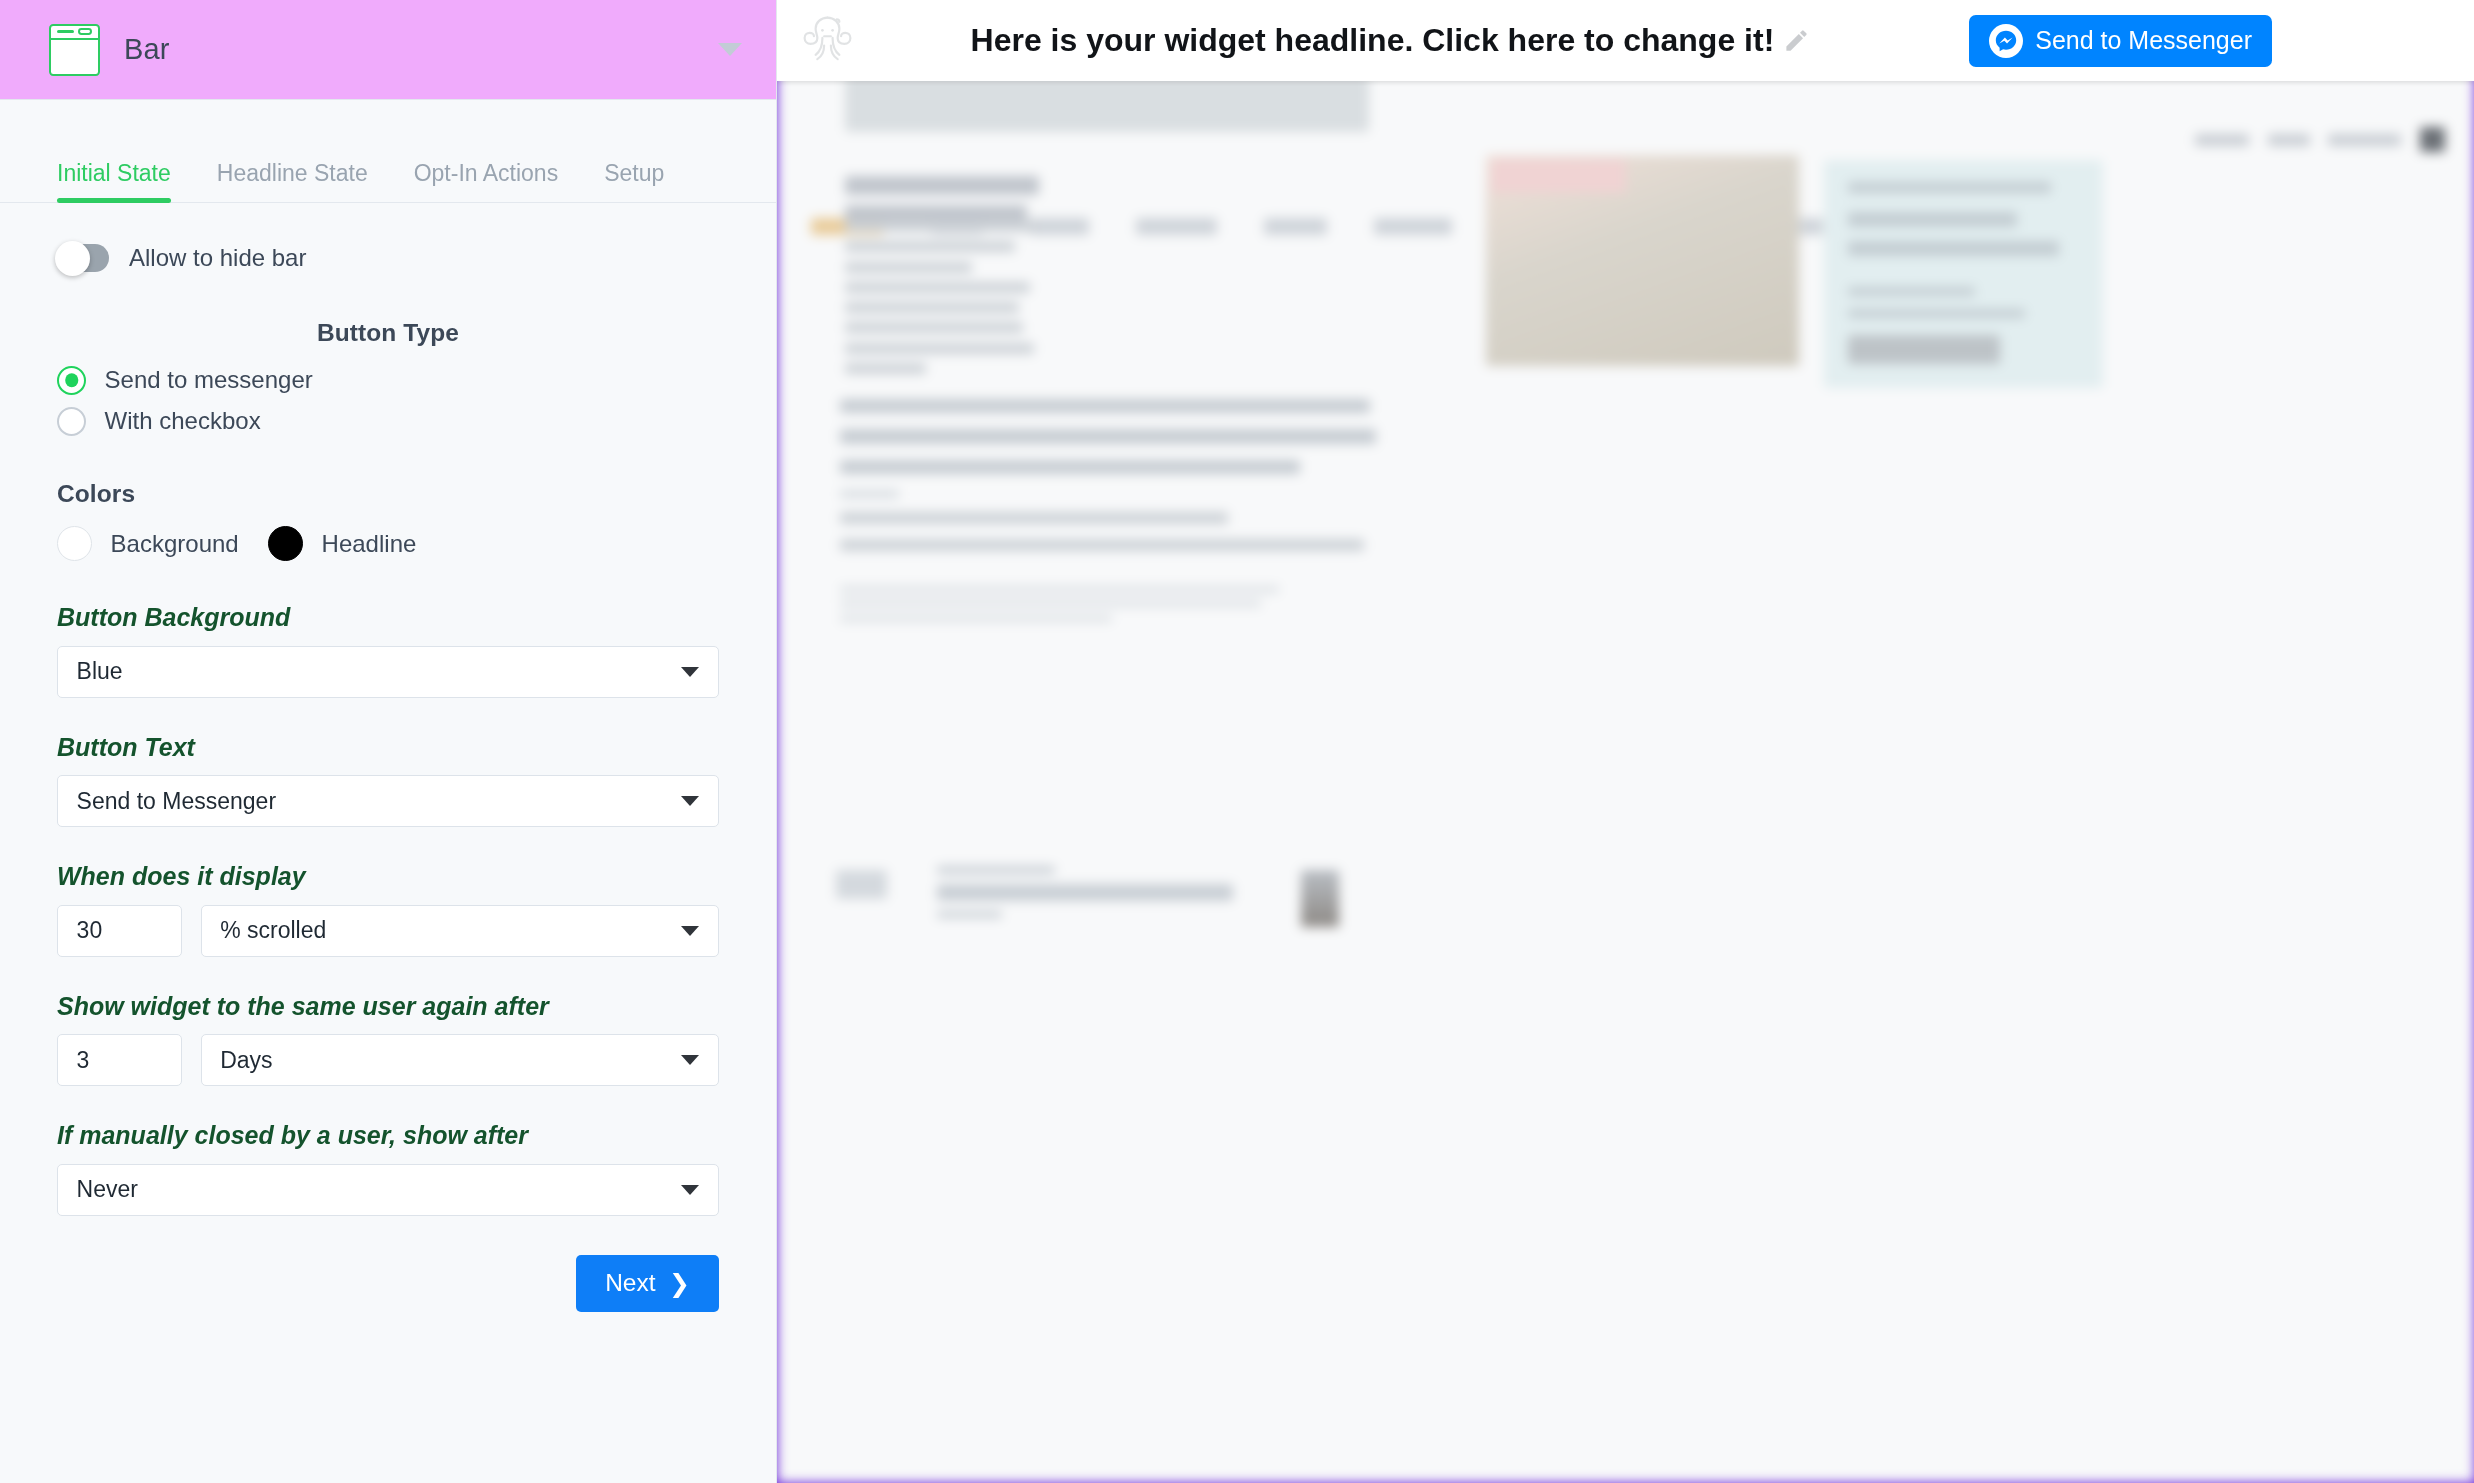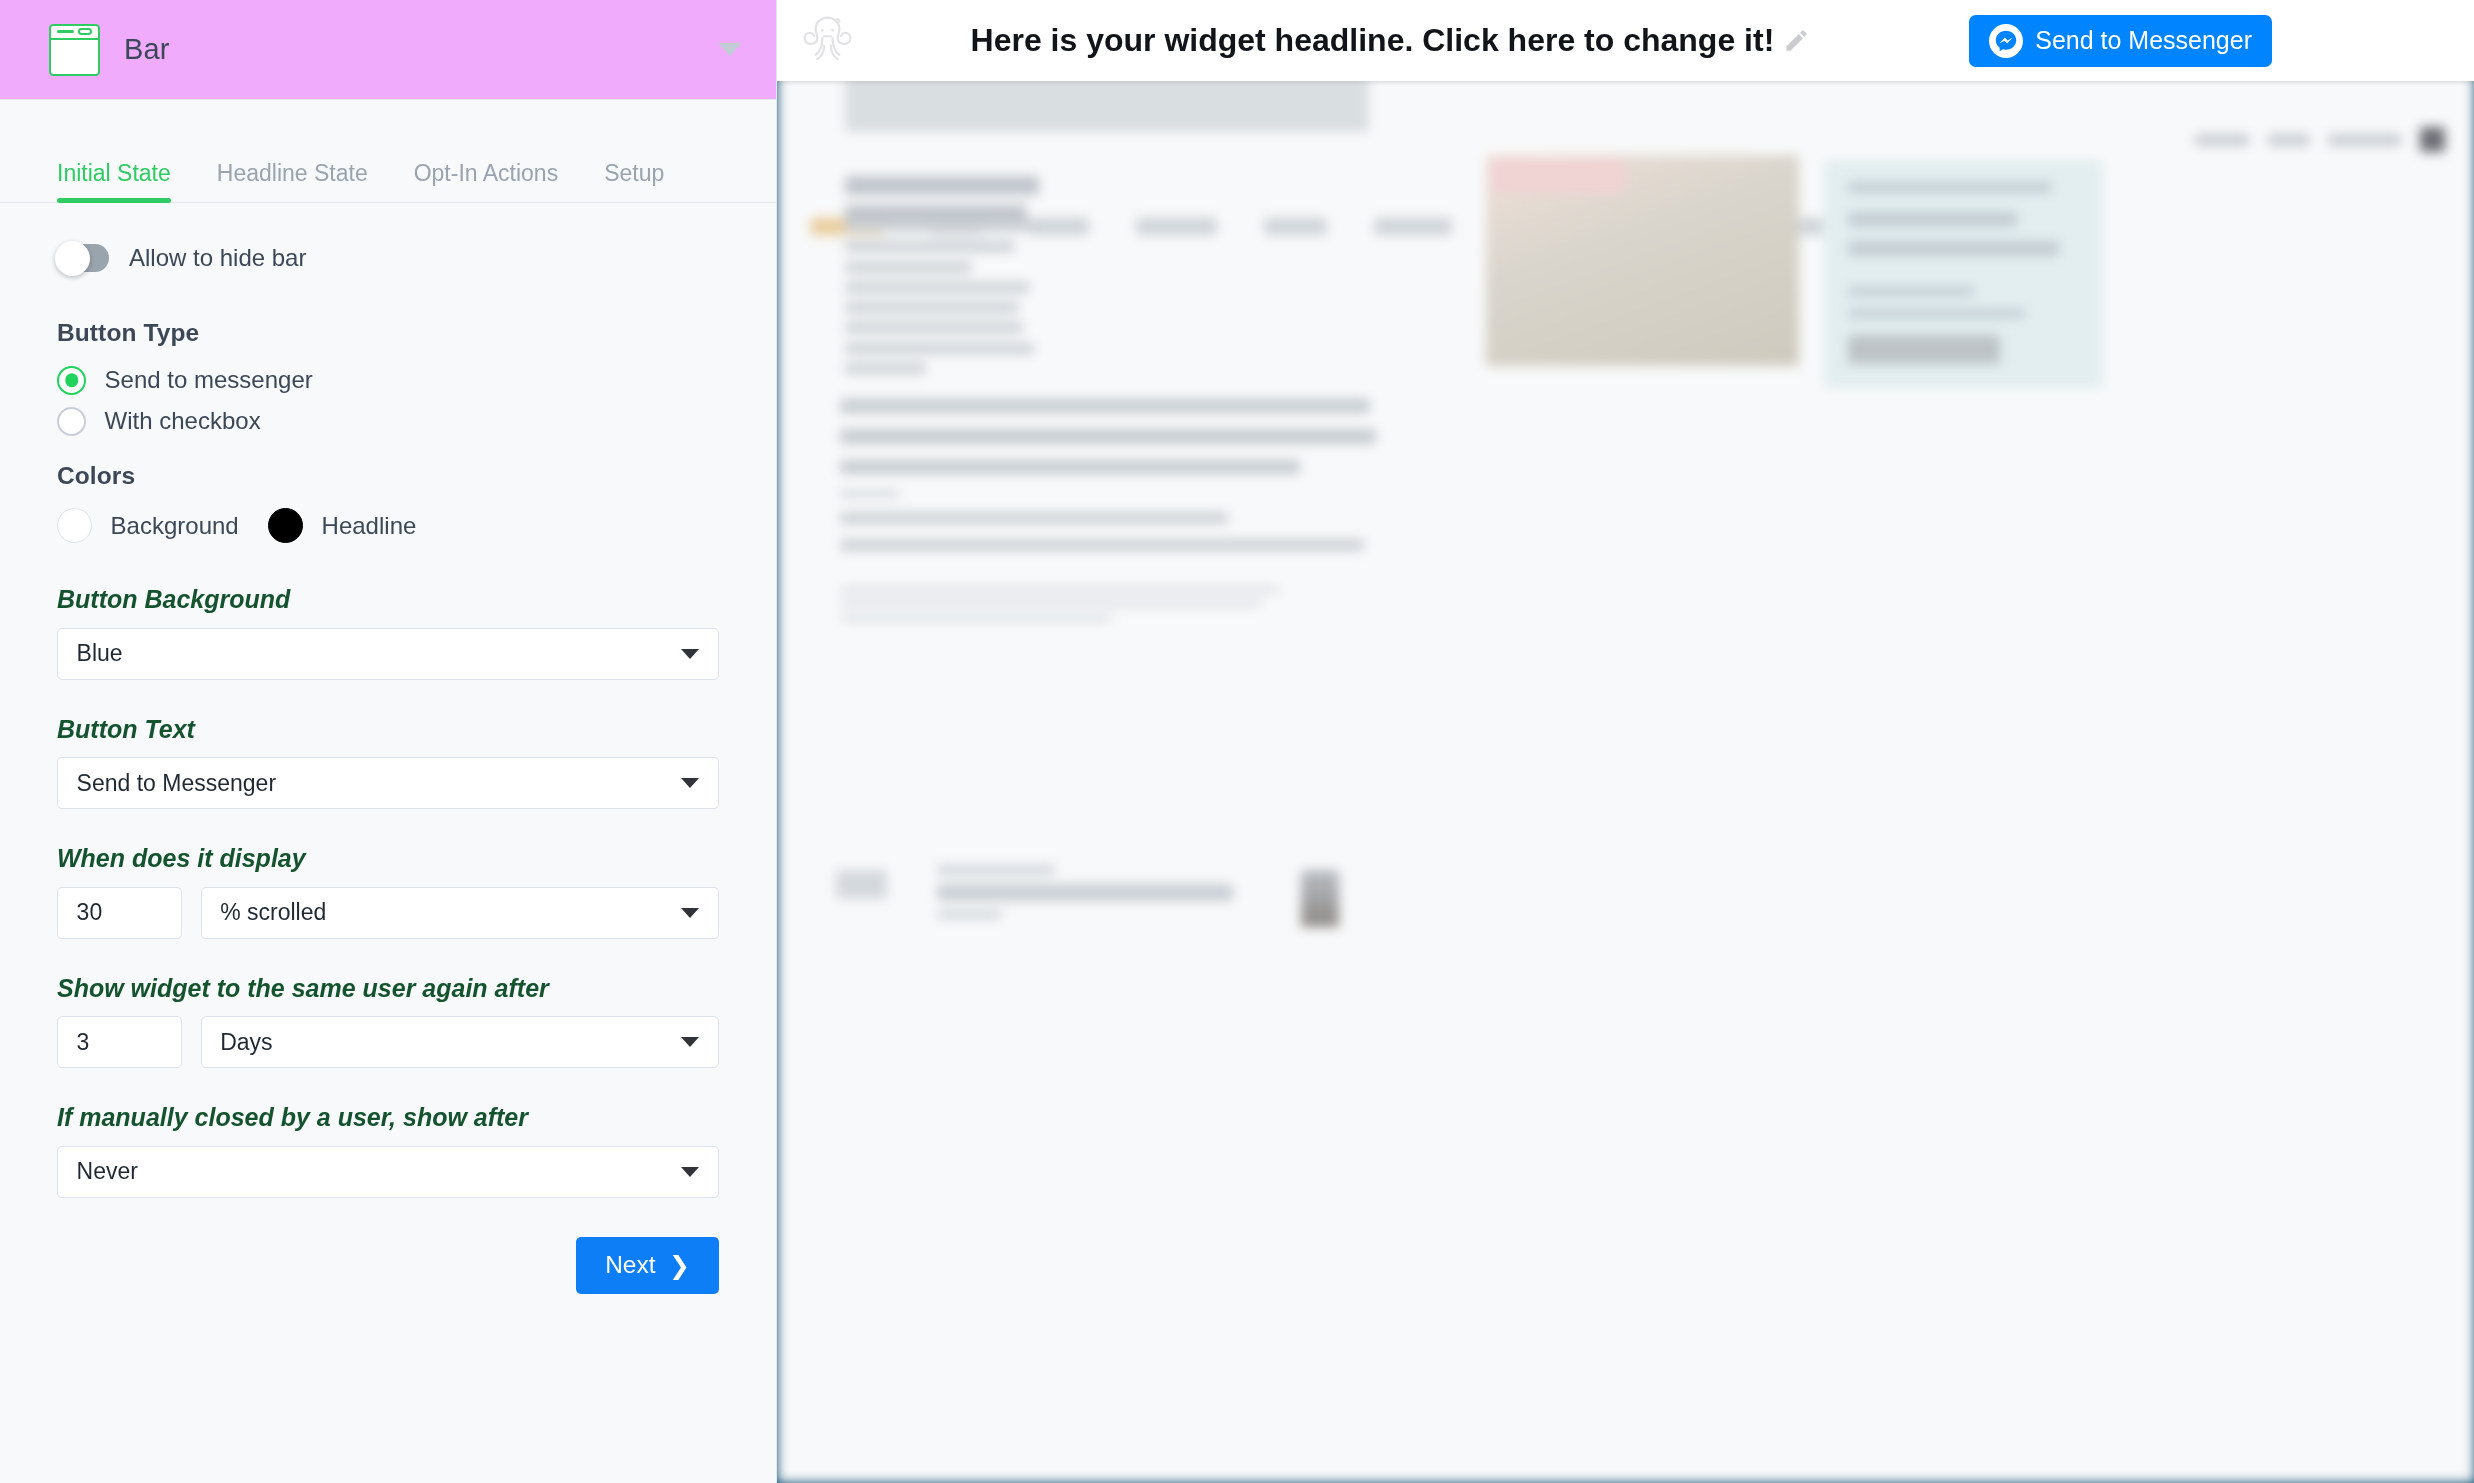--- a/index.html
+++ b/index.html
@@ -97,21 +97,21 @@
     position: relative;
   }
   .radio.checked { border-color: #1fd35c; }
   .radio.checked::after {
     content: ""; position: absolute; left: 50%; top: 50%;
     transform: translate(-50%,-50%);
     width: 13.5px; height: 13.5px; border-radius: 50%; background: #1fd35c;
   }
   .radio-row .lbl { font-size: 24px; color: #3c4858; }
 
-  #button-type { margin-bottom: 26px; }
+  #button-type { margin-bottom: 44px; text-align: center; }
   #colors-group { margin-bottom: 42px; }
   .color-row { display: flex; align-items: center; gap: 0; }
   .color-item { display: flex; align-items: center; cursor: pointer; }
   .swatch {
     width: 35px; height: 35px; border-radius: 50%;
     border: 0.8px solid #dfe4e9; flex: 0 0 35px;
   }
   .color-item .lbl { font-size: 24px; color: #3c4858; margin-left: 18.6px; }
   #color-background { width: 211px; }
 
@@ -137,21 +137,21 @@
   #next-wrap { display: flex; justify-content: flex-end; margin-top: 39px; padding-right: 0; }
   #next-button {
     background: #0e7ef7; color: #fff; border: none; border-radius: 5px;
     height: 57px; padding: 0 29px; font-size: 24.5px; cursor: pointer;
     display: flex; align-items: center; gap: 13.5px;
     font-family: "Liberation Sans", sans-serif;
   }
   #next-button .chev { font-size: 25px; line-height: 1; }
 
   
-  #preview { position: relative; flex: 1 1 auto; height: 1483px; overflow: hidden; background: #0c4a6e; }
+  #preview { position: relative; flex: 1 1 auto; height: 1483px; overflow: hidden; background: #6d28d9; }
 
   
   #fake-page {
     position: absolute; inset: 0; background: #f8f9fa;
     filter: blur(6px); -webkit-filter: blur(6px);
   }
   .fp { position: absolute; }
   #fp-masthead { left: 68px; top: 76px; width: 524px; height: 56px;
     background: #cfd4d8; border-radius: 3.4px; opacity: .75; }
   #fp-nav { left: 34px; top: 218px; display: flex; gap: 47px; align-items: center; }

